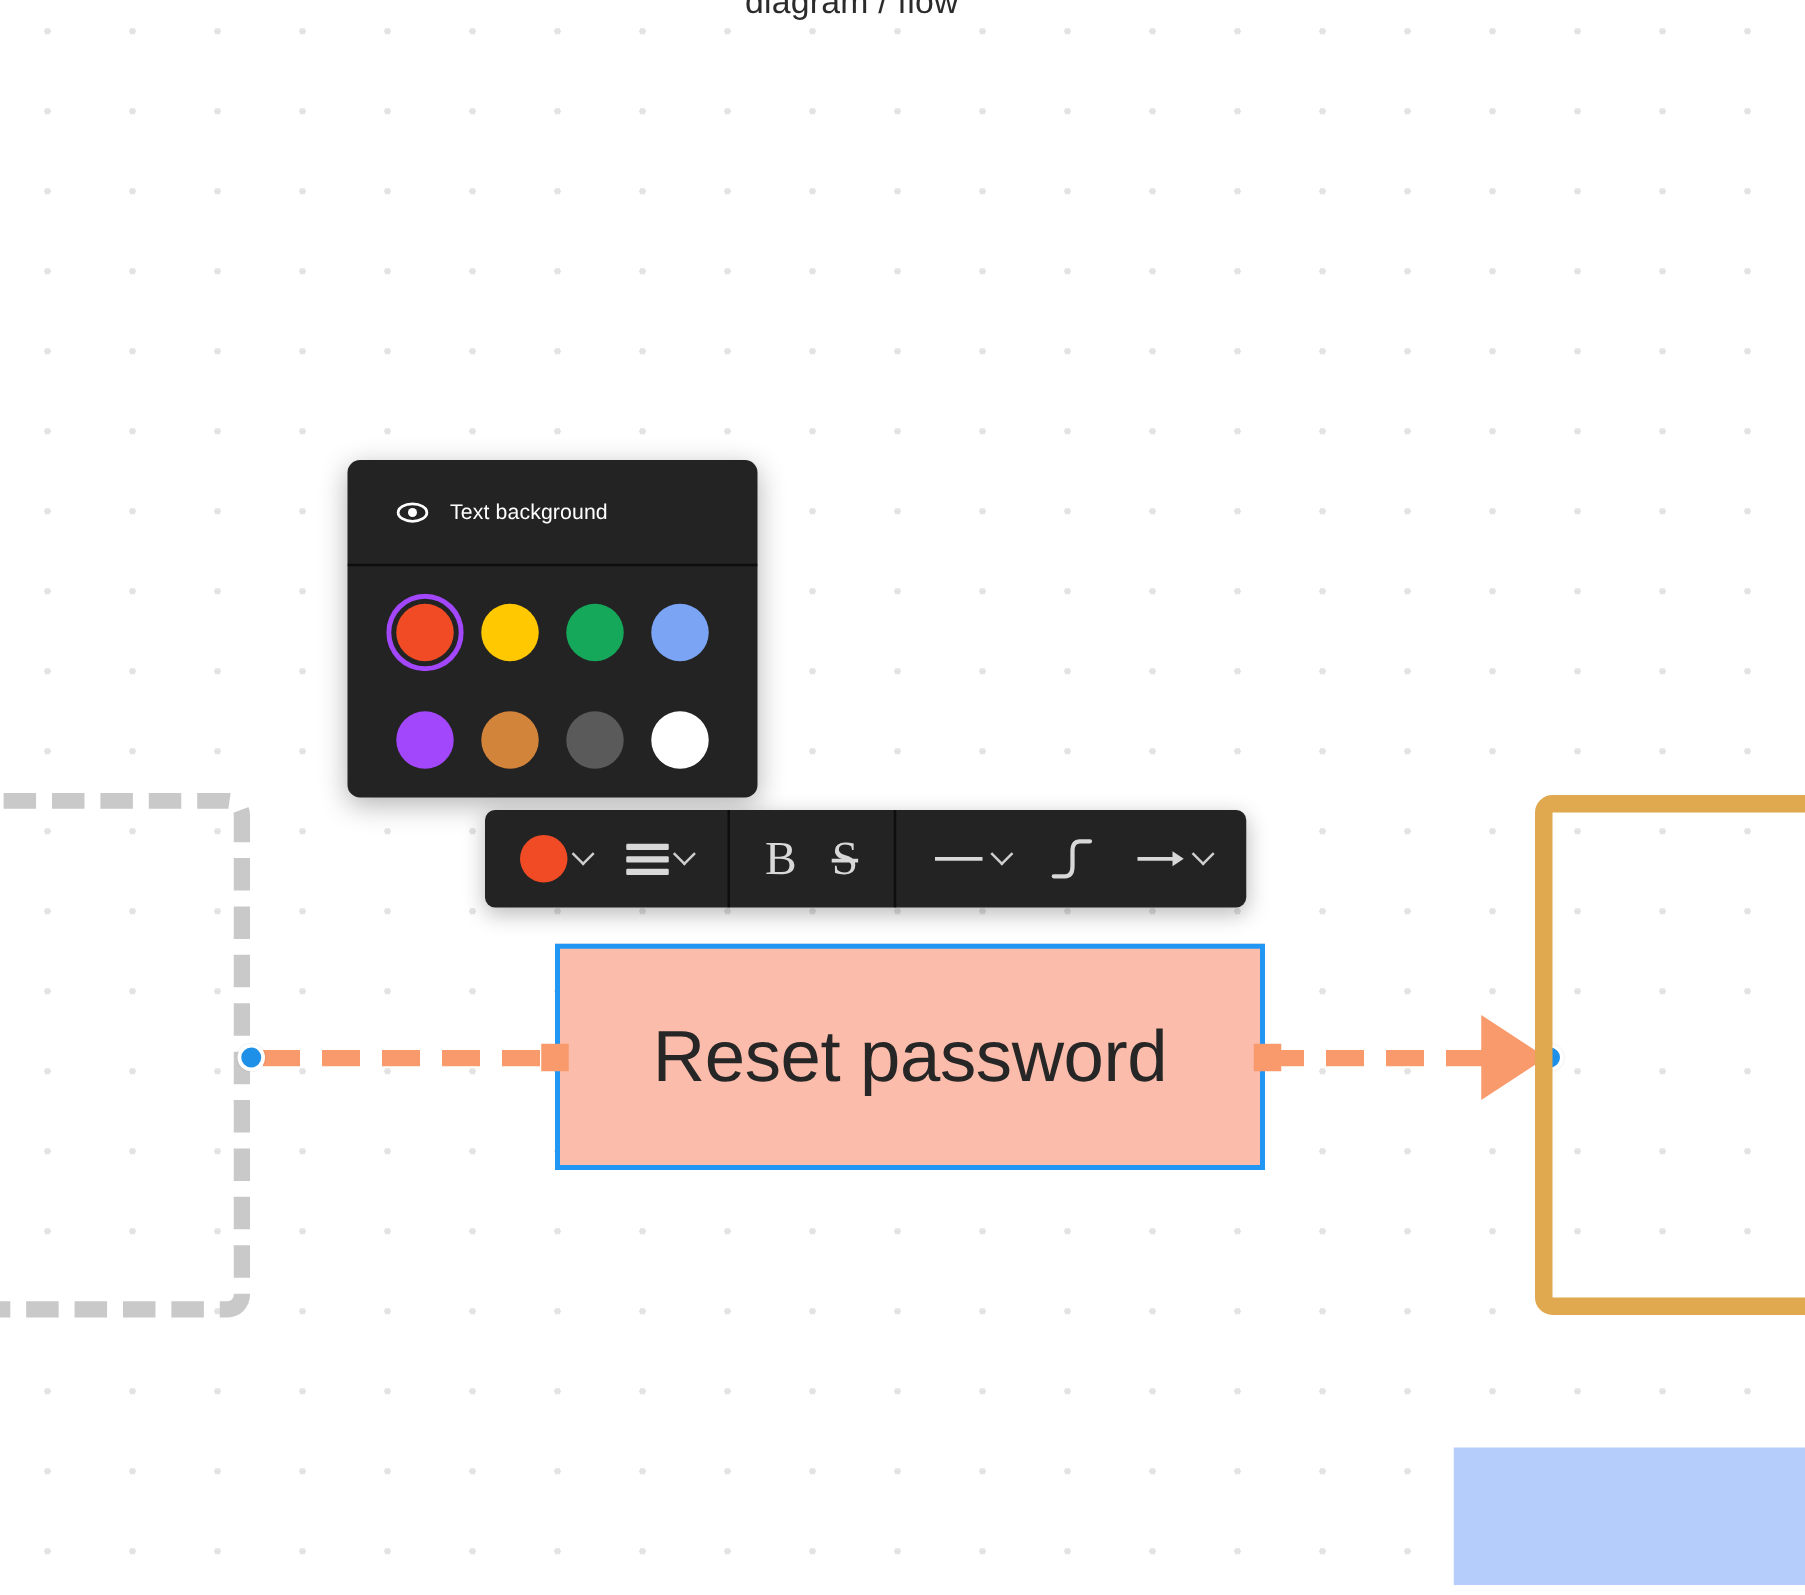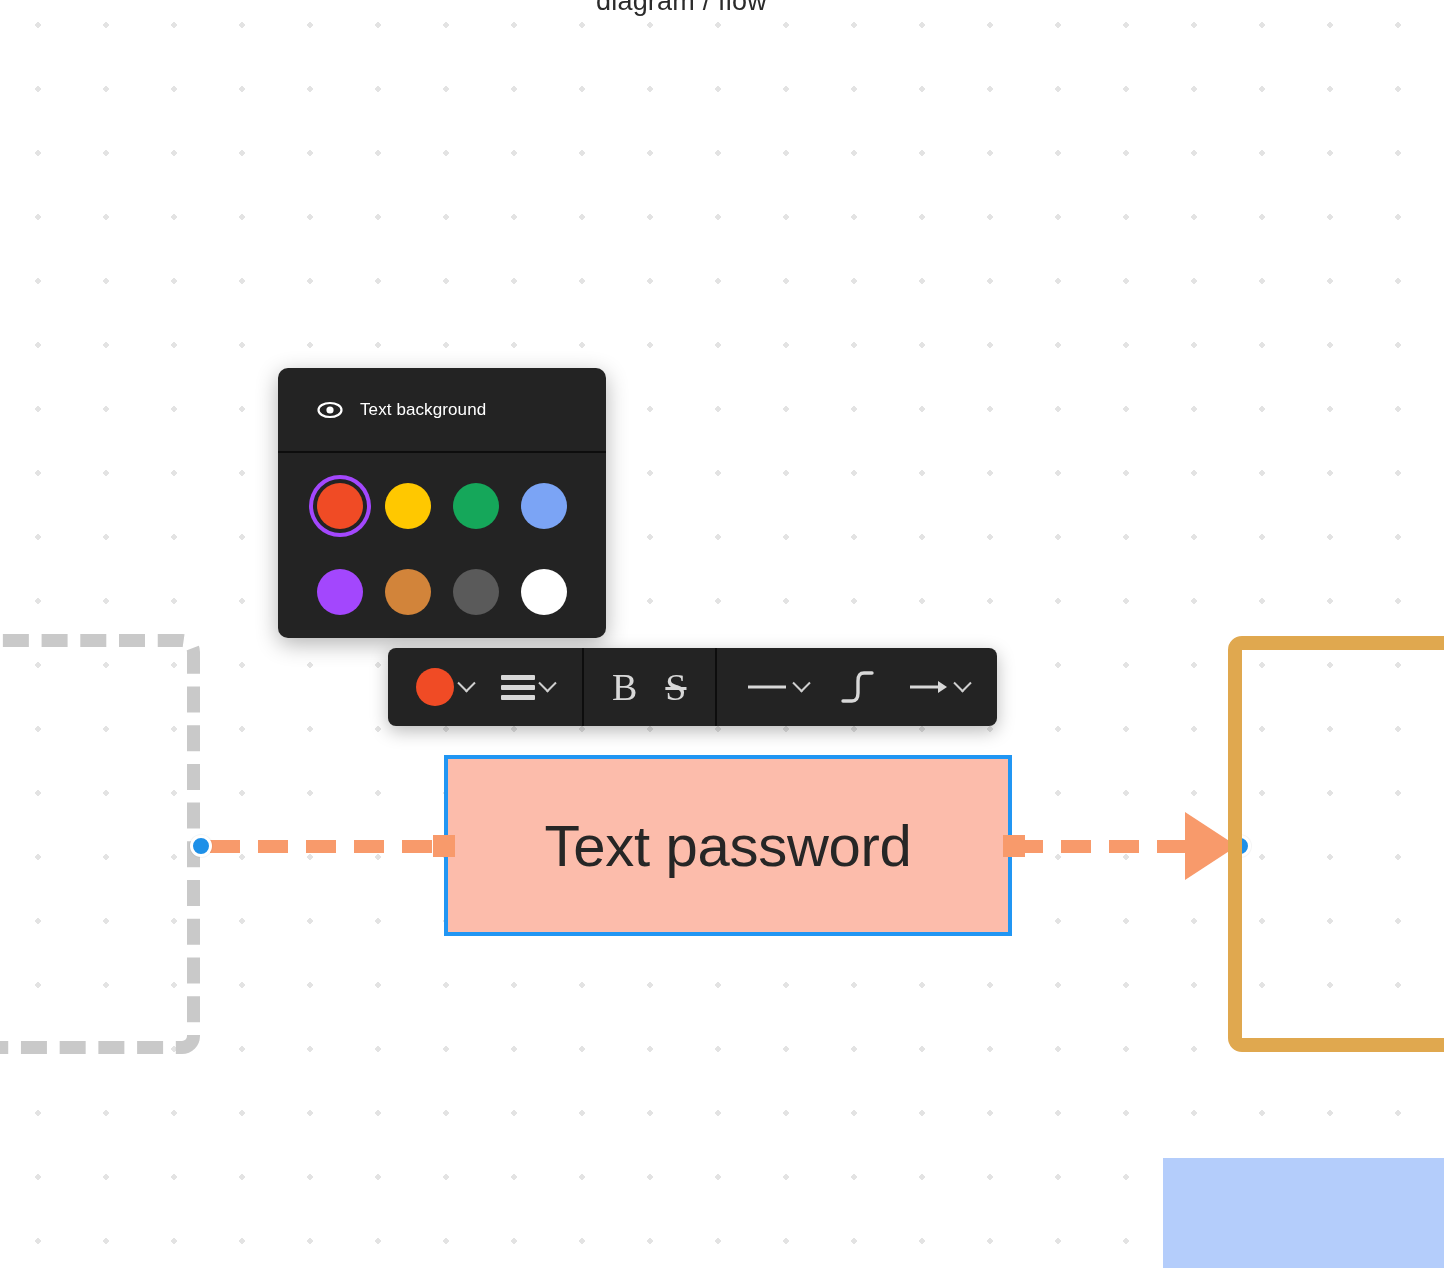--- a/index.html
+++ b/index.html
@@ -288,21 +288,21 @@
   <div class="endpoint-dot endpoint-left"></div>
   <div class="endpoint-dot endpoint-right"></div>
 
   <div class="orange-node"></div>
 
   <div class="blue-node">
     
   </div>
 
   <div class="text-node">
-    <span class="text-node-label">Text password</span>
+    <span class="text-node-label">Reset password</span>
   </div>
   <div class="node-handle handle-w"></div>
   <div class="node-handle handle-e"></div>
 
   <div class="color-popover">
     <div class="popover-header">
       <span class="eye-icon">
         <svg width="28" height="20" viewBox="0 0 28 20" aria-hidden="true">
           <ellipse cx="14" cy="10" rx="11.5" ry="7" fill="none" stroke="#ffffff" stroke-width="2.2"></ellipse>
           <circle cx="14" cy="10" r="3.6" fill="#ffffff"></circle>

